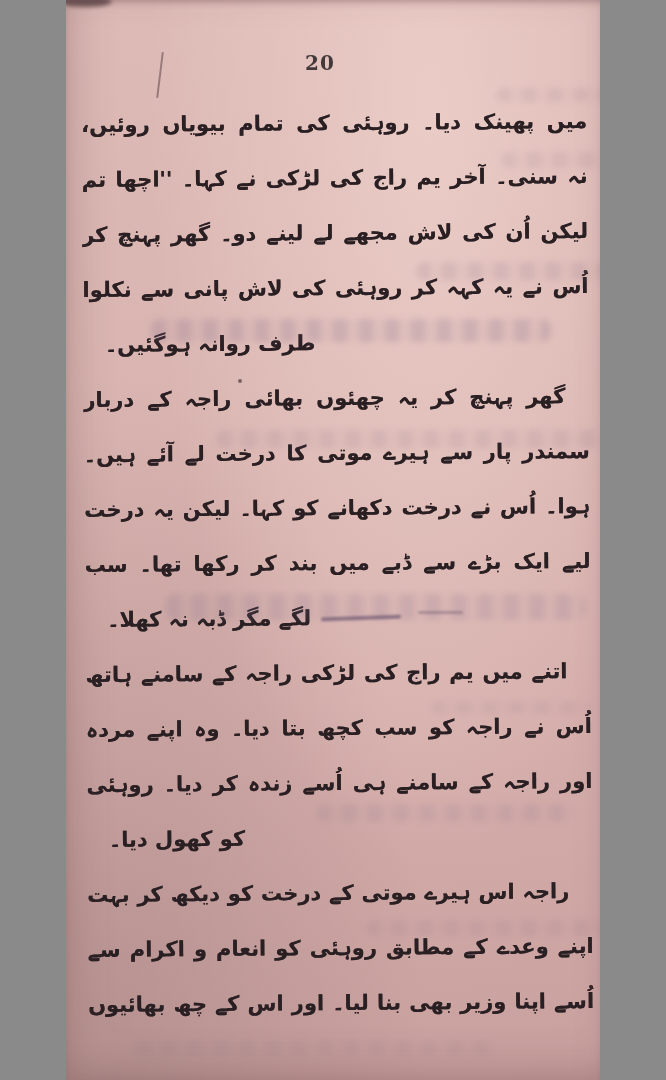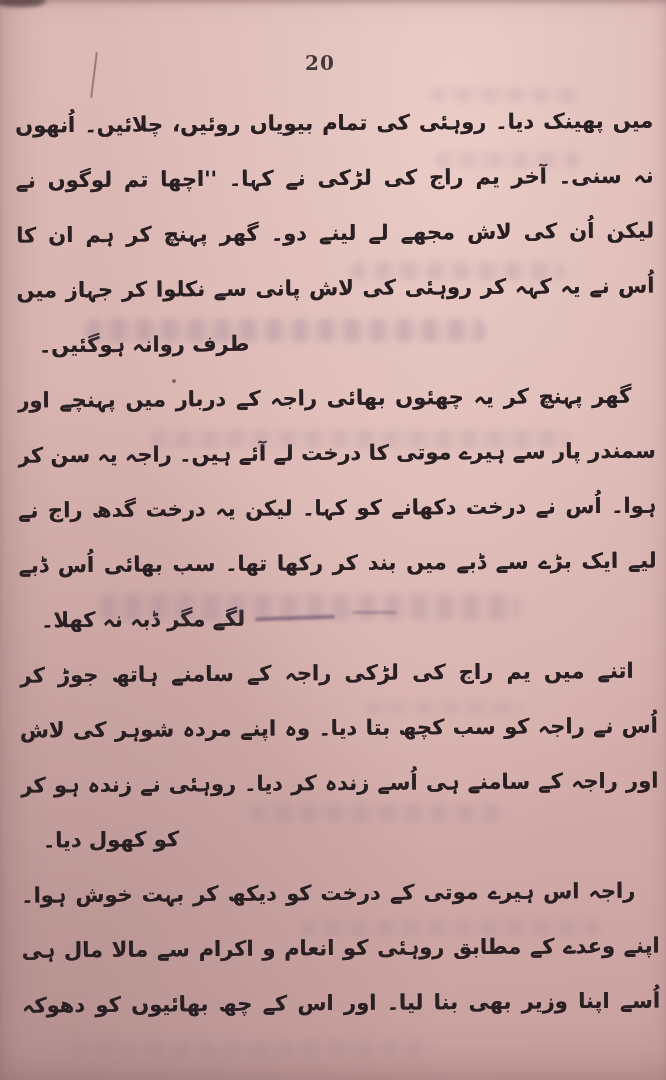--- a/index.html
+++ b/index.html
@@ -1,18 +1,18 @@
 <!DOCTYPE html>
 <html lang="ur"><head>
 <meta charset="utf-8">
 <style>
   html,body{margin:0;padding:0;background:#8a8a8a;}
   .page{
     position:relative;
-    width:666px;height:1080px;
+    width:534px;height:1080px;
     margin:0 auto;
     overflow:hidden;
     background:
       radial-gradient(ellipse at 68% 10%, rgba(236,206,200,.9) 0%, rgba(236,206,200,0) 55%),
       radial-gradient(ellipse at 10% 95%, rgba(166,132,132,.55) 0%, rgba(166,132,132,0) 45%),
       linear-gradient(176deg,#ddbab6 0%,#d9b4b0 40%,#d4adaa 70%,#c8a09e 100%);
     background-color:#d7b1ae;
   }
   .page::after{
     content:"";position:absolute;inset:0;pointer-events:none;

